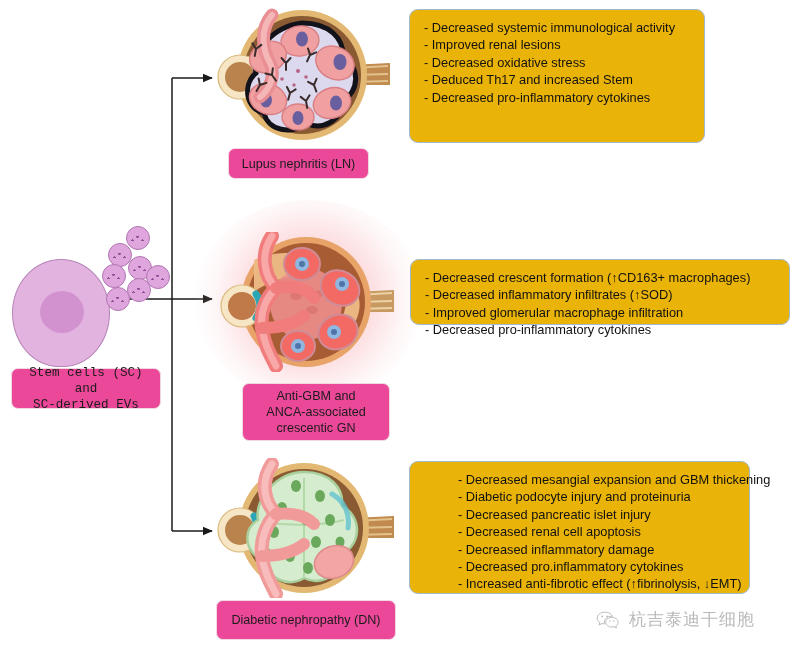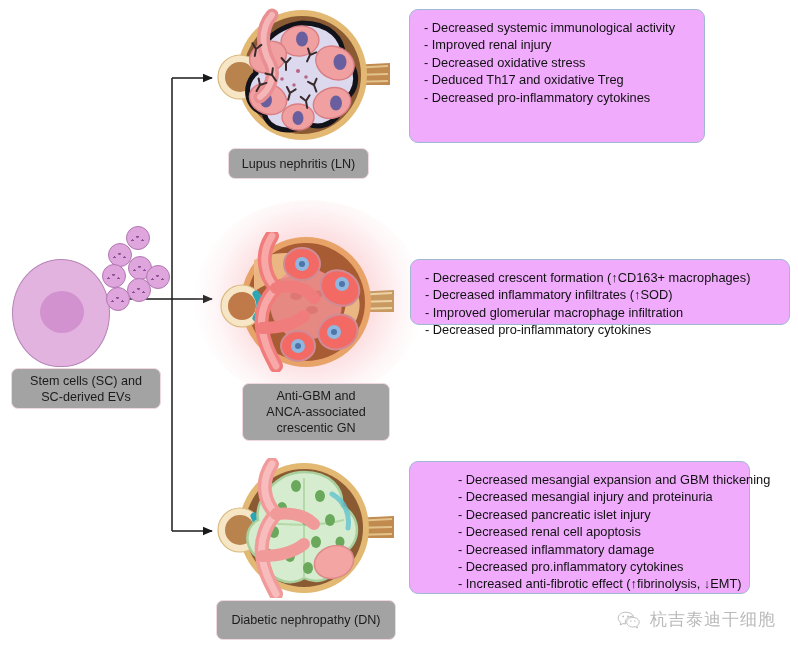--- a/index.html
+++ b/index.html
@@ -6,35 +6,35 @@
   body{
     width:798px;height:655px;position:relative;overflow:hidden;
     font-family:"Liberation Sans","DejaVu Sans",sans-serif;
     color:#1b1b1b;
   }
   .stage{position:absolute;inset:0;}
 
   
   .infobox{
     position:absolute;
-    background:#f0abfc;
+    background:#eab308;
     border:1px solid #9fb9d0;
     border-radius:9px;
     padding:9px 14px 10px 14px;
     box-sizing:border-box;
     font-size:12.8px;
     line-height:17.4px;
     color:#111;
     white-space:nowrap;
   }
   .infobox .line{display:block;}
 
   .pilllabel{
     position:absolute;
-    background:#a3a3a3;
+    background:#ec4899;
     border:1px solid #f0d7e0;
     border-radius:7px;
     box-sizing:border-box;
     font-size:12.6px;
     line-height:16px;
     color:#1b1b1b;
     text-align:center;
     display:flex;align-items:center;justify-content:center;
     flex-direction:column;
     padding:8px 12px;
@@ -182,23 +182,23 @@
       </g>
     </svg>
   </div>
 
   <div class="pilllabel" style="left:228px;top:148px;width:141px;height:31px;">
     <span>Lupus nephritis (LN)</span>
   </div>
 
   <div class="infobox" style="left:409px;top:9px;width:296px;height:134px;">
     <span class="line">- Decreased systemic immunological activity</span>
-    <span class="line">- Improved renal injury</span>
+    <span class="line">- Improved renal lesions</span>
     <span class="line">- Decreased oxidative stress</span>
-    <span class="line">- Deduced Th17 and oxidative Treg</span>
+    <span class="line">- Deduced Th17 and increased Stem</span>
     <span class="line">- Decreased pro-inflammatory cytokines</span>
   </div>
 
   <div class="glow" style="left:194px;top:200px;width:230px;height:200px;"></div>
 
   <div class="glom" style="left:214px;top:232px;width:186px;height:140px;">
     <svg viewBox="0 0 186 140" width="186" height="140">
       <path d="M140,60 L180,58 L180,80 L140,80 Z" fill="#c89a62"></path>
       <path d="M142,63 L178,61 M142,70 L178,69 M142,77 L178,76" stroke="#edd2a6" stroke-width="2.2" fill="none"></path>
       <circle cx="92" cy="70" r="65" fill="#e8a368"></circle>
@@ -298,34 +298,34 @@
       <path d="M50,98 C68,98 82,94 92,86" stroke="#f19a9a" stroke-width="12" fill="none" stroke-linecap="round"></path>
     </svg>
   </div>
 
   <div class="pilllabel" style="left:216px;top:600px;width:180px;height:40px;justify-content:center;">
     <span>Diabetic nephropathy (DN)</span>
   </div>
 
   <div class="infobox" style="left:409px;top:461px;width:341px;height:133px;padding-left:48px;">
     <span class="line">- Decreased mesangial expansion and GBM thickening</span>
-    <span class="line">- Decreased mesangial injury and proteinuria</span>
+    <span class="line">- Diabetic podocyte injury and proteinuria</span>
     <span class="line">- Decreased pancreatic islet injury</span>
     <span class="line">- Decreased renal cell apoptosis</span>
     <span class="line">- Decreased inflammatory damage</span>
     <span class="line">- Decreased pro.inflammatory cytokines</span>
     <span class="line">- Increased anti-fibrotic effect (↑fibrinolysis, ↓EMT)</span>
   </div>
 
-  <div class="pilllabel" style="left:11px;top:368px;width:150px;height:41px;">
+  <div class="pilllabel" style="left:11px;top:368px;width:150px;height:41px;font-family:Liberation Mono, monospace;">
     <span>Stem cells (SC) and</span>
     <span>SC-derived EVs</span>
   </div>
 
-  <div class="watermark" style="left:617px;top:608px;">
+  <div class="watermark" style="left:596px;top:608px;">
     <span style="display:inline-block;width:24px;height:20px;">
       <svg viewBox="0 0 24 20" width="24" height="20">
         <path d="M8.6,2.2 C4.4,2.2 1.2,4.9 1.2,8.1 C1.2,9.9 2.2,11.5 3.9,12.6 L3.1,15 L5.9,13.6
                  C6.7,13.8 7.6,13.9 8.6,13.9 C8.4,13.3 8.3,12.7 8.3,12.1 C8.3,8.9 11.5,6.3 15.5,6.3
                  C15.8,6.3 16.1,6.3 16.4,6.4 C15.7,3.9 12.5,2.2 8.6,2.2 Z" fill="none" stroke="#bdbdbd" stroke-width="1"></path>
         <circle cx="6.2" cy="6.4" r="0.9" fill="#bdbdbd"></circle>
         <circle cx="11.0" cy="6.4" r="0.9" fill="#bdbdbd"></circle>
         <path d="M15.8,7.4 C12.4,7.4 9.7,9.6 9.7,12.2 C9.7,14.8 12.4,17 15.8,17
                  C16.6,17 17.4,16.9 18.1,16.7 L20.5,18 L19.8,15.9 C21.3,15 22.2,13.7 22.2,12.2
                  C22.2,9.6 19.4,7.4 15.8,7.4 Z" fill="none" stroke="#bdbdbd" stroke-width="1"></path>

